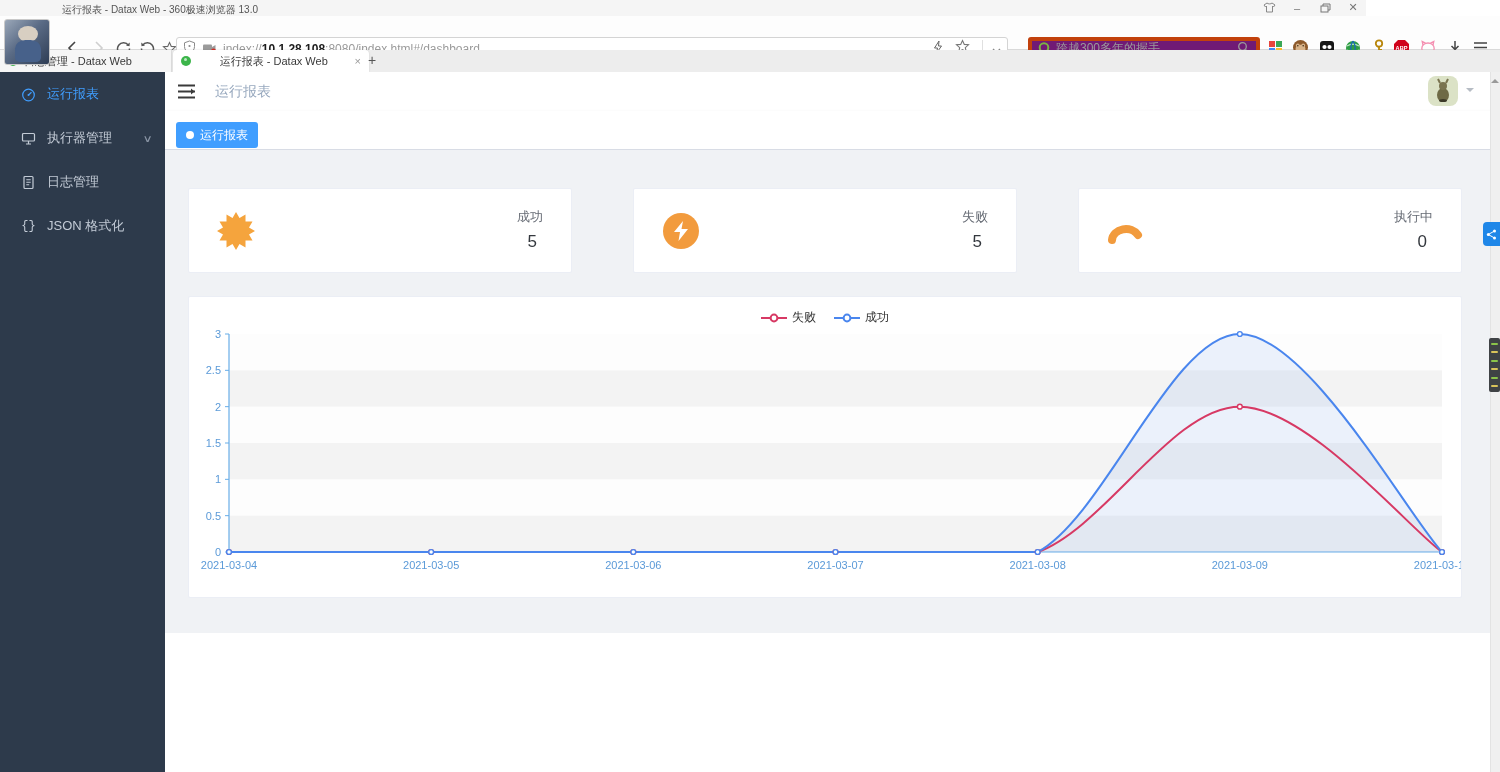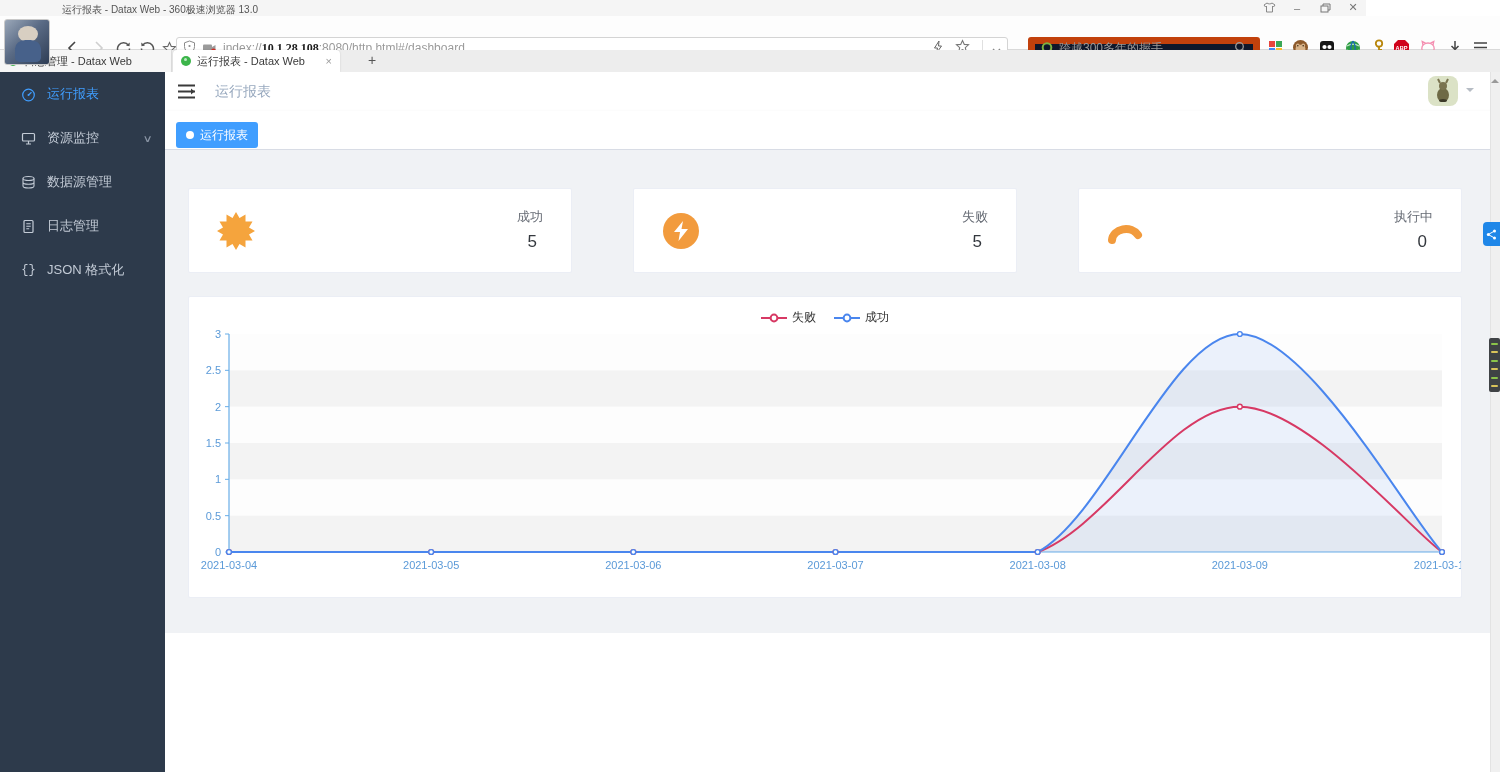--- a/index.html
+++ b/index.html
@@ -15,33 +15,33 @@
   #toolbar { position:absolute; left:0; top:16px; width:1500px; height:34px; background:#fdfdfd; border-bottom:1px solid #d9d9d9; }
   #profile-avatar { position:absolute; left:4px; top:3px; width:46px; height:46px; border-radius:3px; z-index:5;
     background:linear-gradient(135deg,#9aa7b8 0%,#5a6b85 45%,#2e3d55 100%); overflow:hidden; border:1px solid #c9c9c9;}
   #profile-avatar:before{ content:""; position:absolute; left:13px; top:6px; width:20px; height:16px; border-radius:50%; background:#d8cfc2; }
   #profile-avatar:after{ content:""; position:absolute; left:10px; top:20px; width:26px; height:22px; border-radius:40% 40% 20% 20%; background:#47618a; }
   .navbtn { position:absolute; top:21px; width:22px; height:22px; display:flex; align-items:center; justify-content:center; }
   .navbtn svg { display:block; }
 
   #urlbar { position:absolute; left:176px; top:21px; width:832px; height:23px; background:#fff; border:1px solid #d4d4d4; border-radius:3px; display:flex; align-items:center; padding:0 6px; }
   #url-text { font-size:12px; color:#9a9a9a; margin-left:6px; white-space:nowrap; }
-  #url-text b { color:#1c1c1c; font-weight:bold;font-family:Liberation Serif, serif; }
+  #url-text b { color:#1c1c1c; font-weight:bold; }
   #urlbar .spacer { flex:1; }
 
-  #searchbox { position:absolute; left:1028px; top:21px; width:232px; height:23px; background:#0f172a; border:7px solid #c2410c; border-radius:3px; display:flex; align-items:center; padding:0 6px; }
+  #searchbox { position:absolute; left:1028px; top:21px; width:232px; height:23px; background:#701a75; border:4px solid #c2410c; border-radius:3px; display:flex; align-items:center; padding:0 6px; }
   #search-text { font-size:12px; color:#9b9b9b; margin-left:5px; flex:1; white-space:nowrap; overflow:hidden; }
   .ext { position:absolute; top:22px; width:19px; height:19px; display:flex; align-items:center; justify-content:center; }
 
   #tabbar { position:absolute; left:0; top:50px; width:1500px; height:22px; background:#ededed; }
   .tab { position:absolute; top:0; height:22px; display:flex; align-items:center; padding:0 8px; font-size:11px; color:#3a3a3a; }
   .tab .fav { width:10px; height:10px; border-radius:50%; background:#3cb54a; margin-right:6px; flex:none; position:relative; }
   .tab .fav:after { content:""; position:absolute; left:3px; top:2px; width:3px; height:3px; border-radius:50%; background:#bfe8c4; }
   #tab-inactive { left:0; width:172px; background:#f6f6f6; border-right:1px solid #dcdcdc; }
-  #tab-active { left:173px; width:167px; background:#ffffff; border-radius:4px 4px 0 0; box-shadow:0 0 2px rgba(0,0,0,.15); }
+  #tab-active { left:173px; width:196px; background:#ffffff; border-radius:4px 4px 0 0; box-shadow:0 0 2px rgba(0,0,0,.15);text-align:center; }
   .tab-title { flex:1; overflow:hidden; white-space:nowrap; }
   .tab-close { color:#9a9a9a; font-size:11px; margin-left:4px; }
   #newtab-btn { position:absolute; left:362px; top:2px; width:20px; height:18px; text-align:center; line-height:17px; font-size:14px; color:#555; border-radius:3px; }
 
   
   #sidebar { position:absolute; left:0; top:72px; width:165px; height:700px; background:var(--sidebar-bg,#2d3a4b); }
   .side-item { height:44px; display:flex; align-items:center; padding-left:21px; color:#c3cbd6; font-size:13px; cursor:pointer; position:relative; }
   .side-item .sicon { width:15px; height:15px; margin-right:11px; display:flex; align-items:center; justify-content:center; color:#c3cbd6; flex:none; }
   .side-item.active, .side-item.active .sicon { color:var(--accent,#409eff); }
   .side-item .arrow { position:absolute; right:14px; color:#8a95a5; font-size:10px; transform:scaleX(1.4); }
@@ -139,21 +139,21 @@
         </svg>
     </span>
     <span style="margin-left:6px;position:relative;">
       <svg width="15" height="12" viewBox="0 0 15 12">
           <rect x="1" y="2.5" width="9" height="7" rx="1" fill="#9b9b9b"></rect>
           <path d="M10 5 L13.5 3 V9 L10 7 Z" fill="#9b9b9b"></path>
           <circle cx="11.5" cy="9" r="2.4" fill="#d93025"></circle>
           <path d="M10.5 8 l2 2 M12.5 8 l-2 2" stroke="#fff" stroke-width=".8"></path>
         </svg>
     </span>
-    <span id="url-text"><span>index://</span><b>10.1.28.108</b><span>:8080/http.html#/dashboard</span></span>
+    <span id="url-text"><span>index://</span><b>10.1.28.108</b><span>:8080/index.html#/dashboard</span></span>
     <span class="spacer"></span>
     <span>
       <svg width="10" height="14" viewBox="0 0 10 14">
           <path d="M6 1 L1.5 8 H4.5 L3.5 13 L8.5 6 H5.5 Z" fill="none" stroke="#666" stroke-width="1"></path>
         </svg>
     </span>
     <span style="margin-left:12px;">
       <svg width="15" height="15" viewBox="0 0 15 15">
           <path d="M7.5 1.5 L9.3 5.4 L13.5 5.8 L10.3 8.6 L11.3 12.8 L7.5 10.6 L3.7 12.8 L4.7 8.6 L1.5 5.8 L5.7 5.4 Z" fill="none" stroke="#777" stroke-width="1.1"></path>
         </svg>
@@ -269,31 +269,22 @@
       </span>
     <span>运行报表</span>
   </div>
   <div class="side-item">
     <span class="sicon">
         <svg width="15" height="15" viewBox="0 0 15 15">
           <rect x="1.5" y="2.5" width="12" height="7.5" rx="1" fill="none" stroke="currentColor" stroke-width="1.2"></rect>
           <path d="M5 13 H10 M7.5 10 V13" stroke="currentColor" stroke-width="1.2"></path>
         </svg>
       </span>
-    <span>资源监控</span>
+    <span>执行器管理</span>
     <span class="arrow">∨</span>
-  </div>
-  <div class="side-item">
-    <span class="sicon">
-        <svg width="15" height="15" viewBox="0 0 15 15">
-          <ellipse cx="7.5" cy="3.5" rx="5.5" ry="2" fill="none" stroke="currentColor" stroke-width="1.1"></ellipse>
-          <path d="M2 3.5 V11 C2 12.1 4.5 13 7.5 13 S13 12.1 13 11 V3.5 M2 7.2 C2 8.3 4.5 9.2 7.5 9.2 S13 8.3 13 7.2" fill="none" stroke="currentColor" stroke-width="1.1"></path>
-        </svg>
-      </span>
-    <span>数据源管理</span>
   </div>
   <div class="side-item">
     <span class="sicon">
         <svg width="15" height="15" viewBox="0 0 15 15">
           <rect x="3" y="1.5" width="9" height="12" rx="1" fill="none" stroke="currentColor" stroke-width="1.2"></rect>
           <path d="M5.3 4.8 H9.7 M5.3 7.3 H9.7 M5.3 9.8 H8.2" stroke="currentColor" stroke-width="1.1"></path>
         </svg>
       </span>
     <span>日志管理</span>
   </div>

